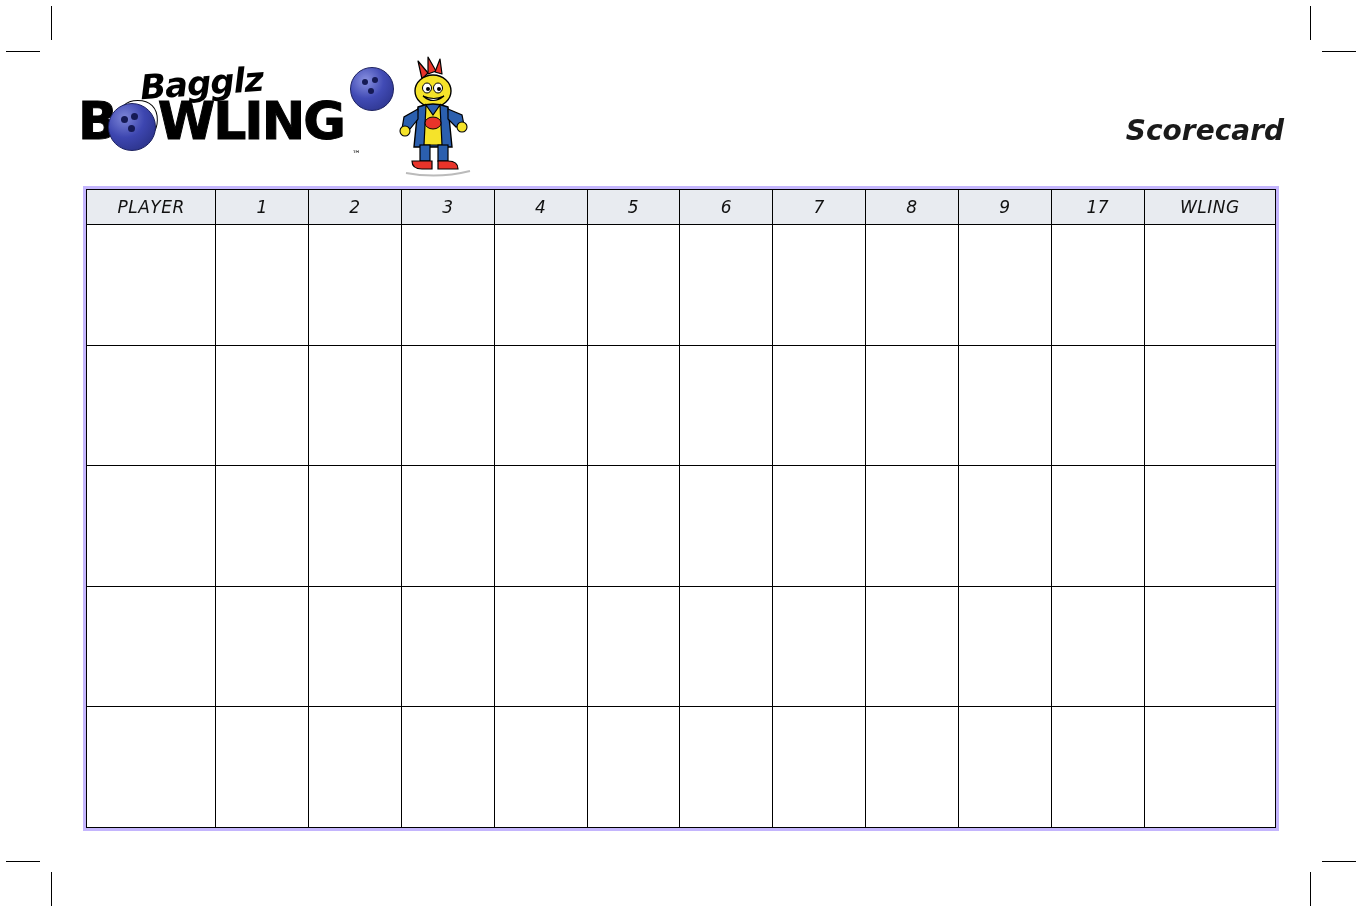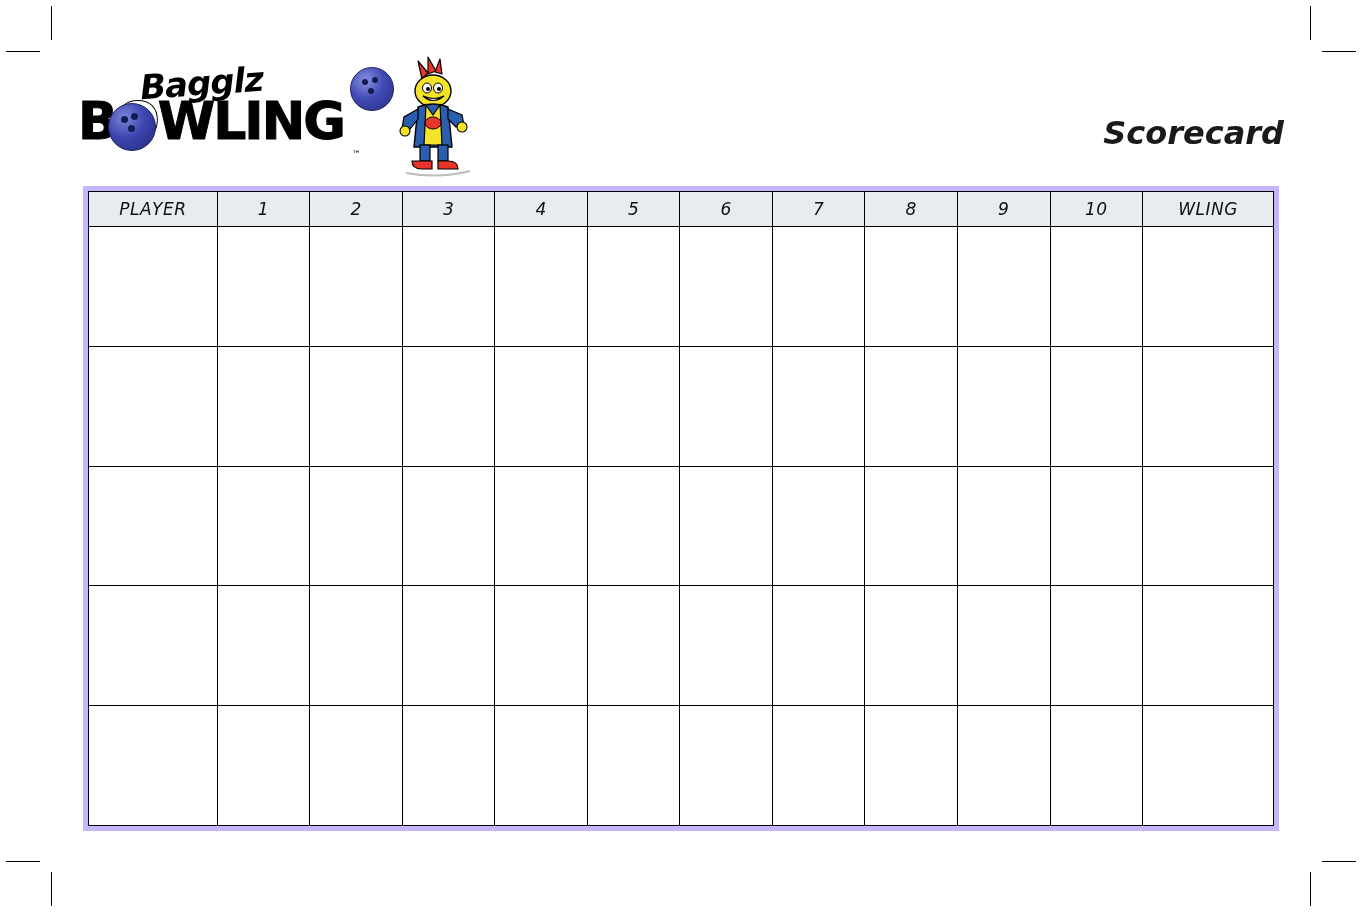--- a/index.html
+++ b/index.html
@@ -132,33 +132,33 @@
   }
 
   
   .scorecard-title {
     position: absolute;
     right: 78px;
     top: 114px;
     font-family: "DejaVu Sans", sans-serif;
     font-style: italic;
     font-weight: bold;
-    font-size: 32px;
+    font-size: 28px;
     color: #1a1a1a;
     letter-spacing: 0px;
   }
 
   
   .sheet {
     position: absolute;
     left: 83px;
     top: 186px;
     width: 1196px;
     height: 645px;
-    border: 5px solid #c4b5fd;
+    border: 3px solid #c4b5fd;
     box-sizing: border-box;
     background: #fff;
   }
   table.score {
     border-collapse: collapse;
     width: 100%;
     height: 100%;
     table-layout: fixed;
   }
   table.score th,
@@ -278,21 +278,21 @@
         <th>PLAYER</th>
         <th>1</th>
         <th>2</th>
         <th>3</th>
         <th>4</th>
         <th>5</th>
         <th>6</th>
         <th>7</th>
         <th>8</th>
         <th>9</th>
-        <th>10</th>
+        <th>17</th>
         <th>WLING</th>
       </tr>
     </thead>
     <tbody>
       <tr>
         <td></td>
         <td></td>
         <td></td>
         <td></td>
         <td></td>

